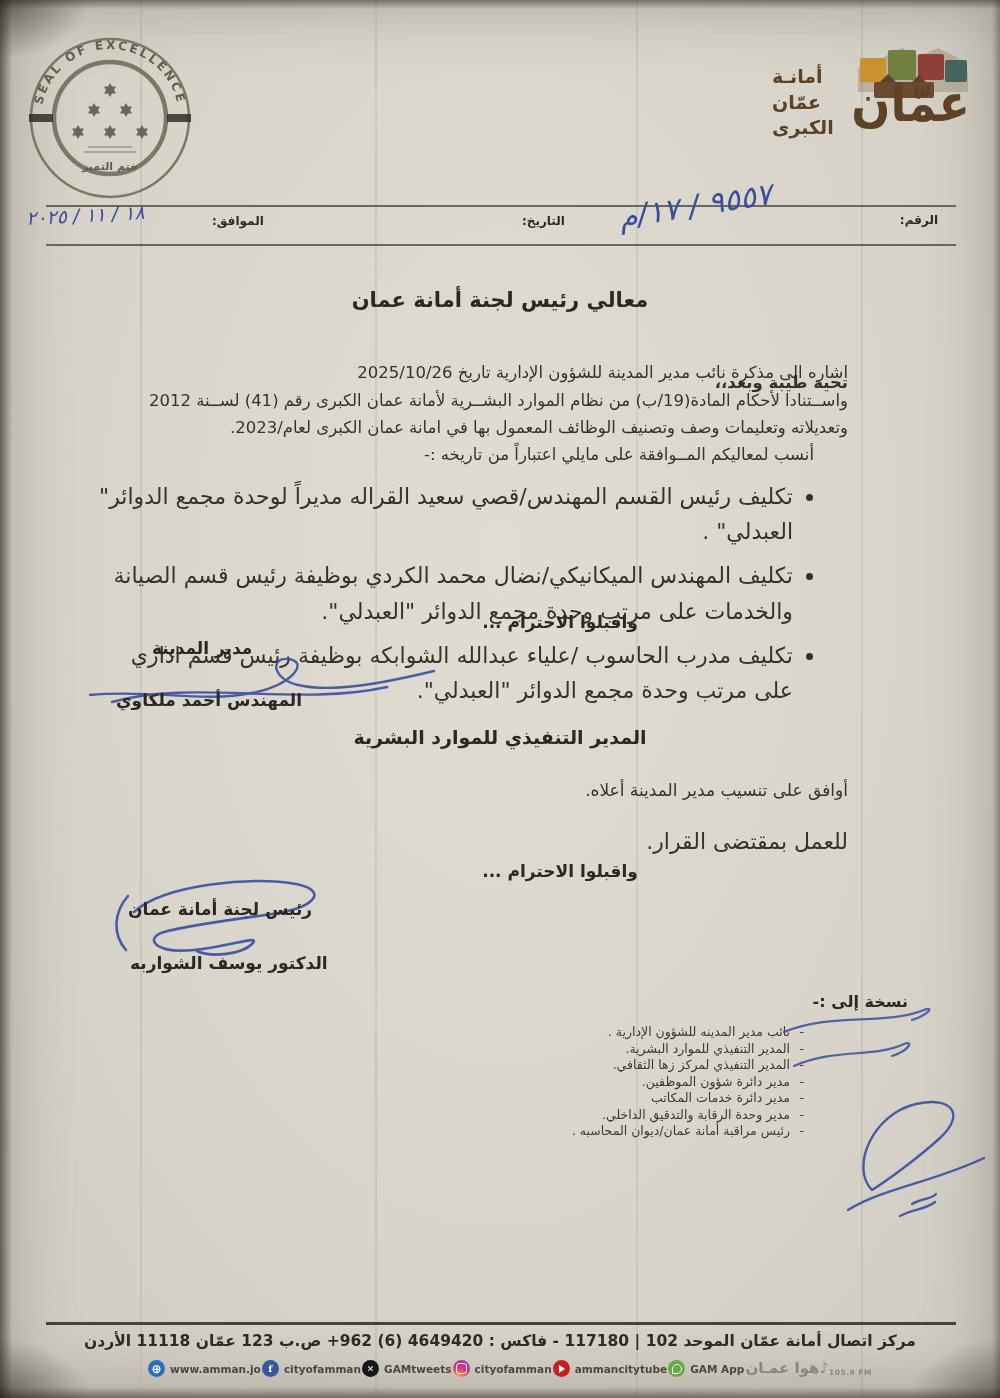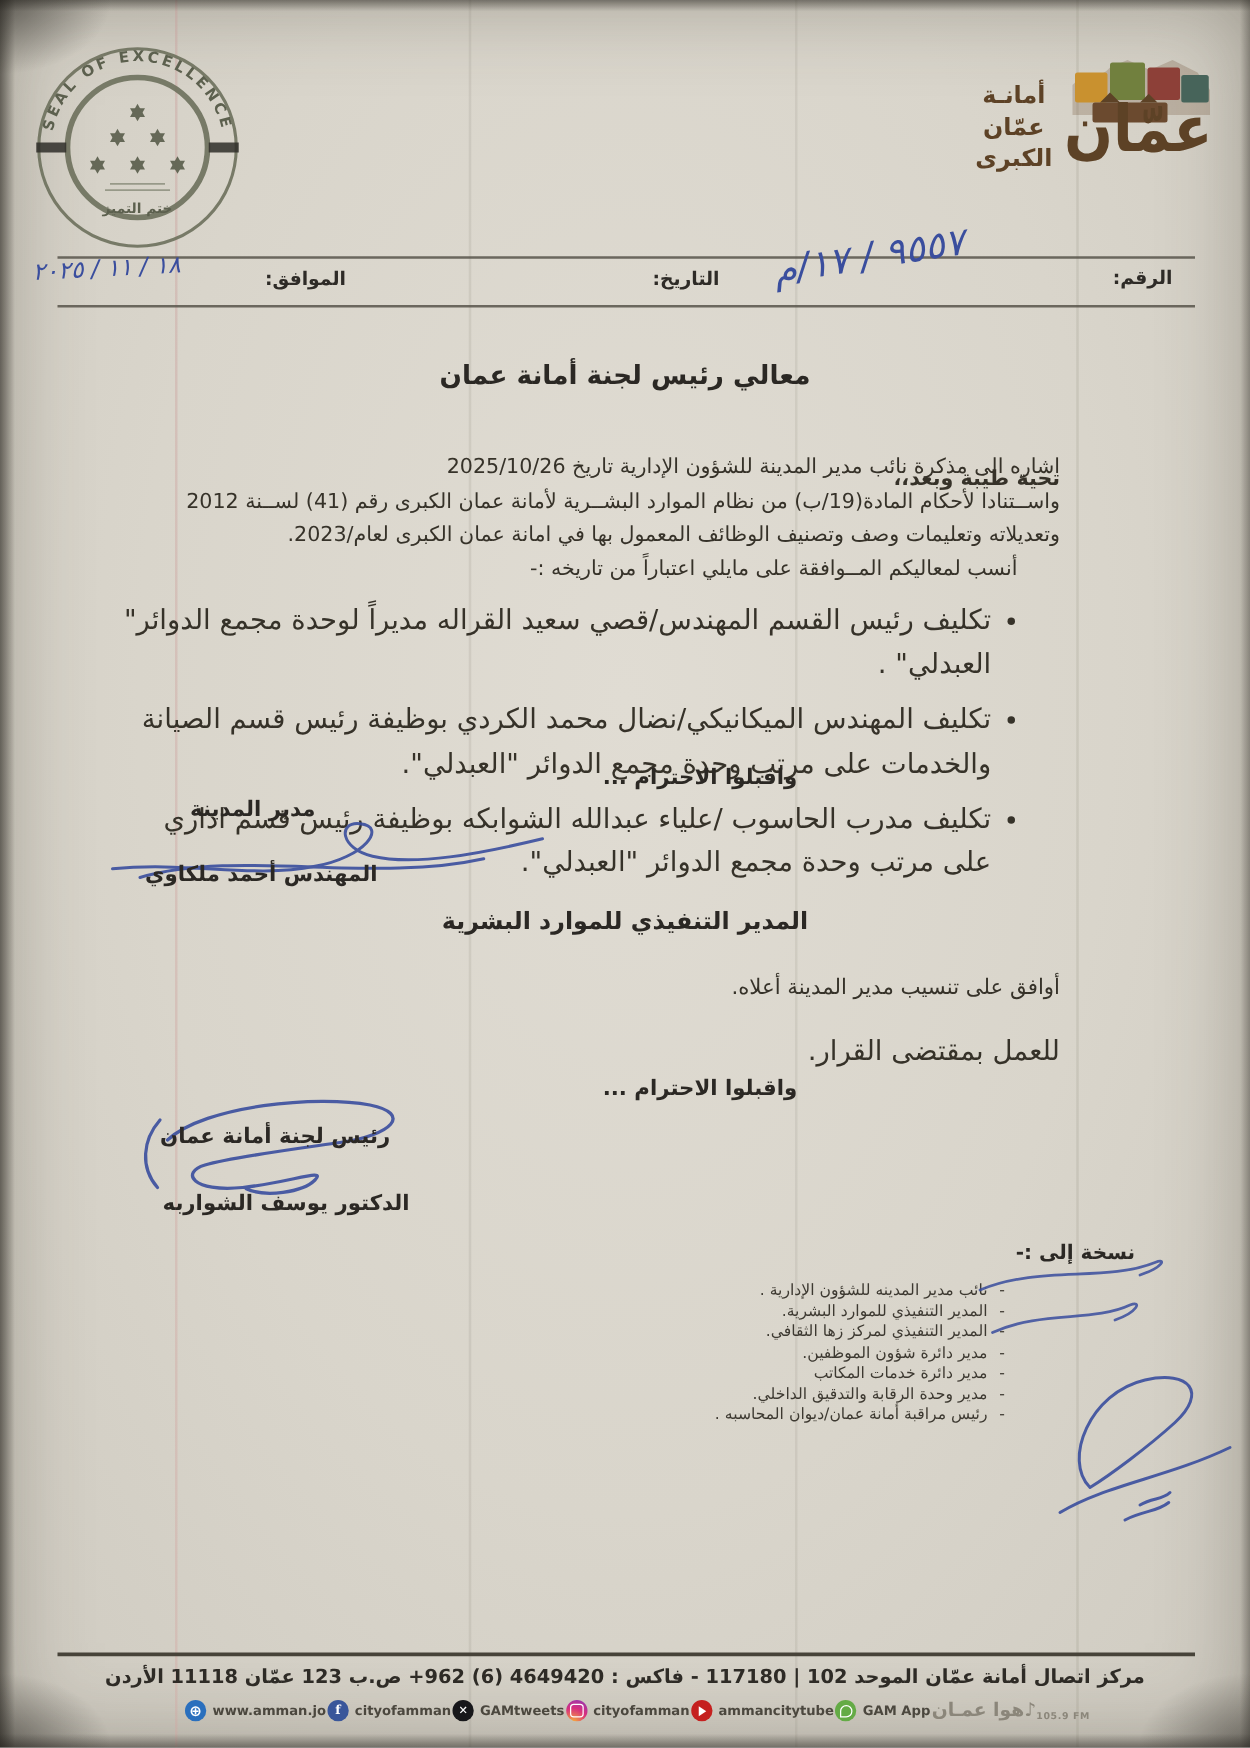--- a/index.html
+++ b/index.html
@@ -28,27 +28,27 @@
   .corner.br{bottom:0;right:0;background:radial-gradient(ellipse at 100% 100%, rgba(30,28,24,.45), transparent 70%);}
 
   .abs{position:absolute;}
 
   
   .seal-wrap{left:26px; top:34px;}
   .arms-wrap{left:420px; top:40px; width:180px; text-align:center;}
   .arms-caption{margin-top:2px; font-size:13px; font-weight:700; color:#3e372e; letter-spacing:-.5px; direction:rtl;}
   .gam-wrap{left:772px; top:42px; width:200px; display:flex; flex-direction:row; align-items:flex-start;}
   .gam-text{width:78px; margin-top:22px; text-align:left; direction:rtl; color:#5d4226; font-weight:700; font-size:19px; line-height:1.35;}
-  .gam-text div{text-align:center;}
+  .gam-text div{text-align:left;}
   .gam-art{position:relative; width:122px; height:135px;}
   .gam-callig{position:absolute; right:2px; top:34px; font-size:46px; font-weight:800; color:#5d4226; direction:rtl; transform:scaleY(1.12); letter-spacing:-2px;}
 
   
   .rule{position:absolute; left:46px; right:44px; height:2px; background:#57534a; opacity:.85;}
-  .ref-label{position:absolute; font-size:15px; font-weight:700; color:#2e2b27; direction:rtl;}
+  .ref-label{position:absolute; font-size:12px; font-weight:700; color:#2e2b27; direction:rtl;}
   .hand{position:absolute; color:#3a4e9e; direction:rtl; font-style:italic; font-weight:500; white-space:nowrap;}
   .hand.number{left:618px; top:188px; font-size:30px; transform:rotate(-9deg); letter-spacing:3px;}
   .hand.date{left:26px; top:204px; font-size:19px; transform:rotate(-3deg); letter-spacing:1px;}
 
   
   .title{left:0; right:0; top:288px; text-align:center; font-size:21px; font-weight:800; color:#2b2824; direction:rtl;}
   .line{position:absolute; direction:rtl; font-size:16.5px; color:#363229; white-space:nowrap;}
   .greeting{right:152px; top:337px; font-weight:700;margin-top:36px;}
   .refline{right:152px; top:363px; font-weight:400;}
   .p1{right:152px; top:391px; font-weight:500;}

